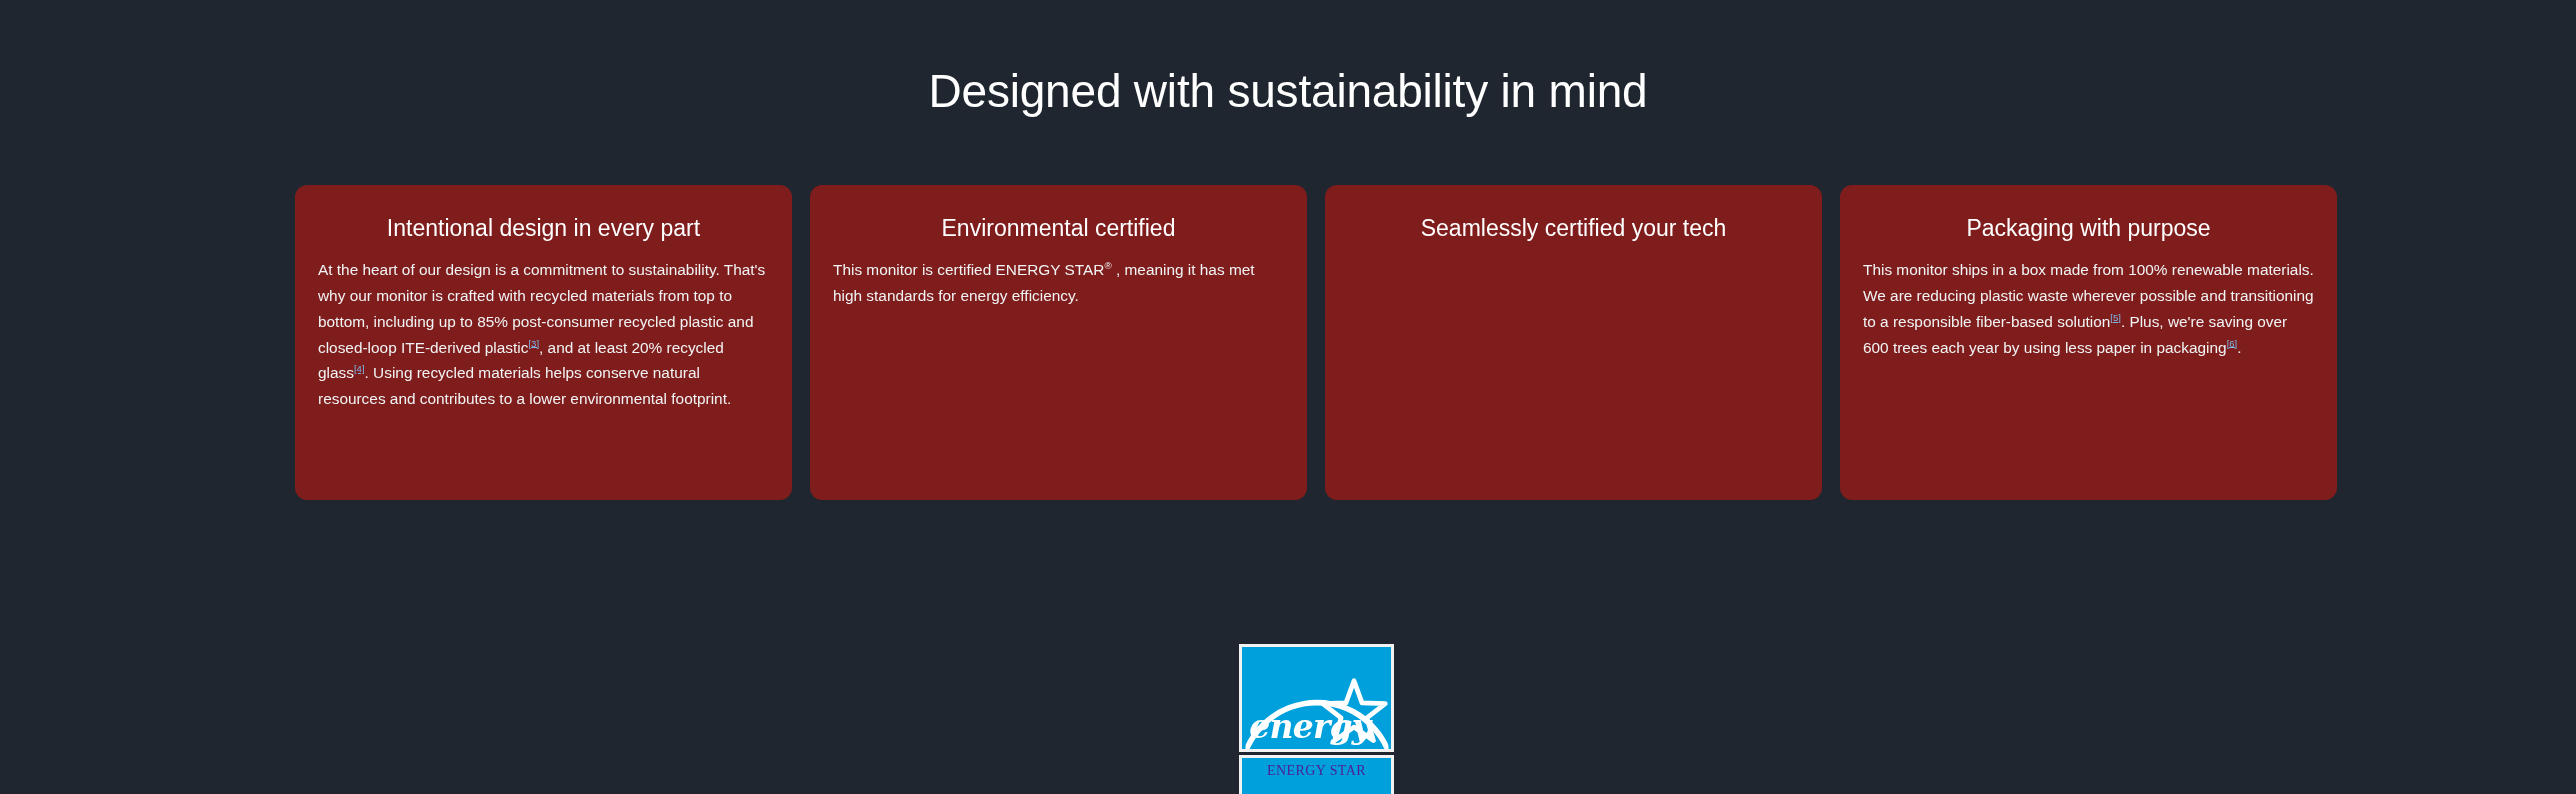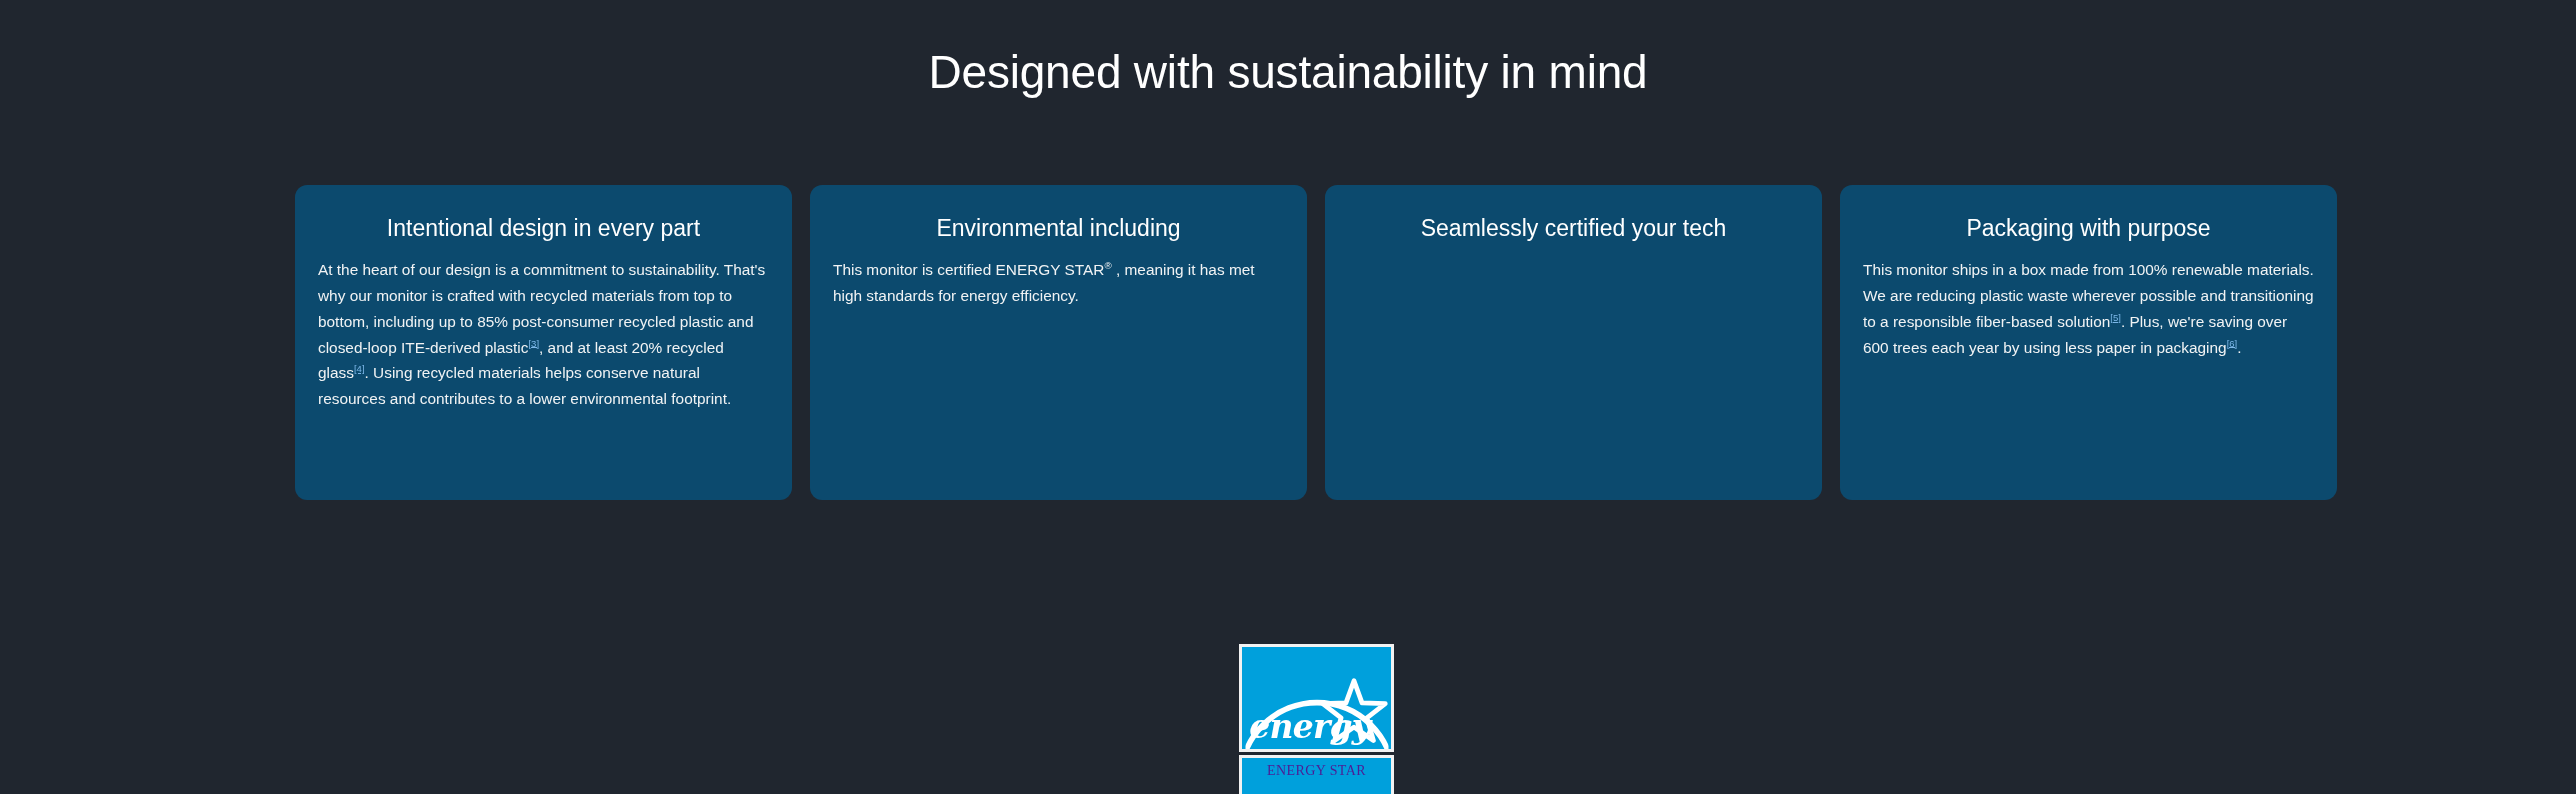--- a/index.html
+++ b/index.html
@@ -19,21 +19,21 @@
 
   .page {
     position: relative;
     width: 2576px;
     height: 795px;
   }
 
   
   .section-heading {
     position: absolute;
-    top: 46px;
+    top: 65px;
     left: 0;
     width: 100%;
     text-align: center;
     font-size: 46px;
     font-weight: 400;
     line-height: 1.15;
     letter-spacing: -0.2px;
     color: #ffffff;
   }
 
@@ -43,21 +43,21 @@
     top: 185px;
     left: 295px;
     width: 2042px;
     height: 315px;
     display: flex;
     gap: 18px;
   }
 
   .card {
     flex: 1 1 0;
-    background: #0c4a6e;
+    background: #7f1d1d;
     border-radius: 12.2px;
     padding: 29px 23px 23px 23px;
     display: flex;
     flex-direction: column;
     align-items: center;
     overflow: hidden;
   }
 
   .card-title {
     font-size: 23px;
@@ -174,21 +174,21 @@
   <div class="card-grid">
 
     <div class="card">
       <div class="card-title">Intentional design in every part</div>
       <div class="card-body">
         <span>At the heart of our design is a commitment to sustainability. That's why our monitor is crafted with recycled materials from top to bottom, including up to 85% post-consumer recycled plastic and closed-loop ITE-derived plastic</span><a class="fn-link">[3]</a><span>, and at least 20% recycled glass</span><a class="fn-link">[4]</a><span>. Using recycled materials helps conserve natural resources and contributes to a lower environmental footprint.</span>
       </div>
     </div>
 
     <div class="card">
-      <div class="card-title">Environmental including</div>
+      <div class="card-title">Environmental certified</div>
       <div class="card-body">
         <span>This monitor is certified ENERGY STAR</span><span class="reg-mark">®</span><span> , meaning it has met high standards for energy efficiency.</span>
       </div>
     </div>
 
     <div class="card">
       <div class="card-title">Seamlessly certified your tech</div>
     </div>
 
     <div class="card">

